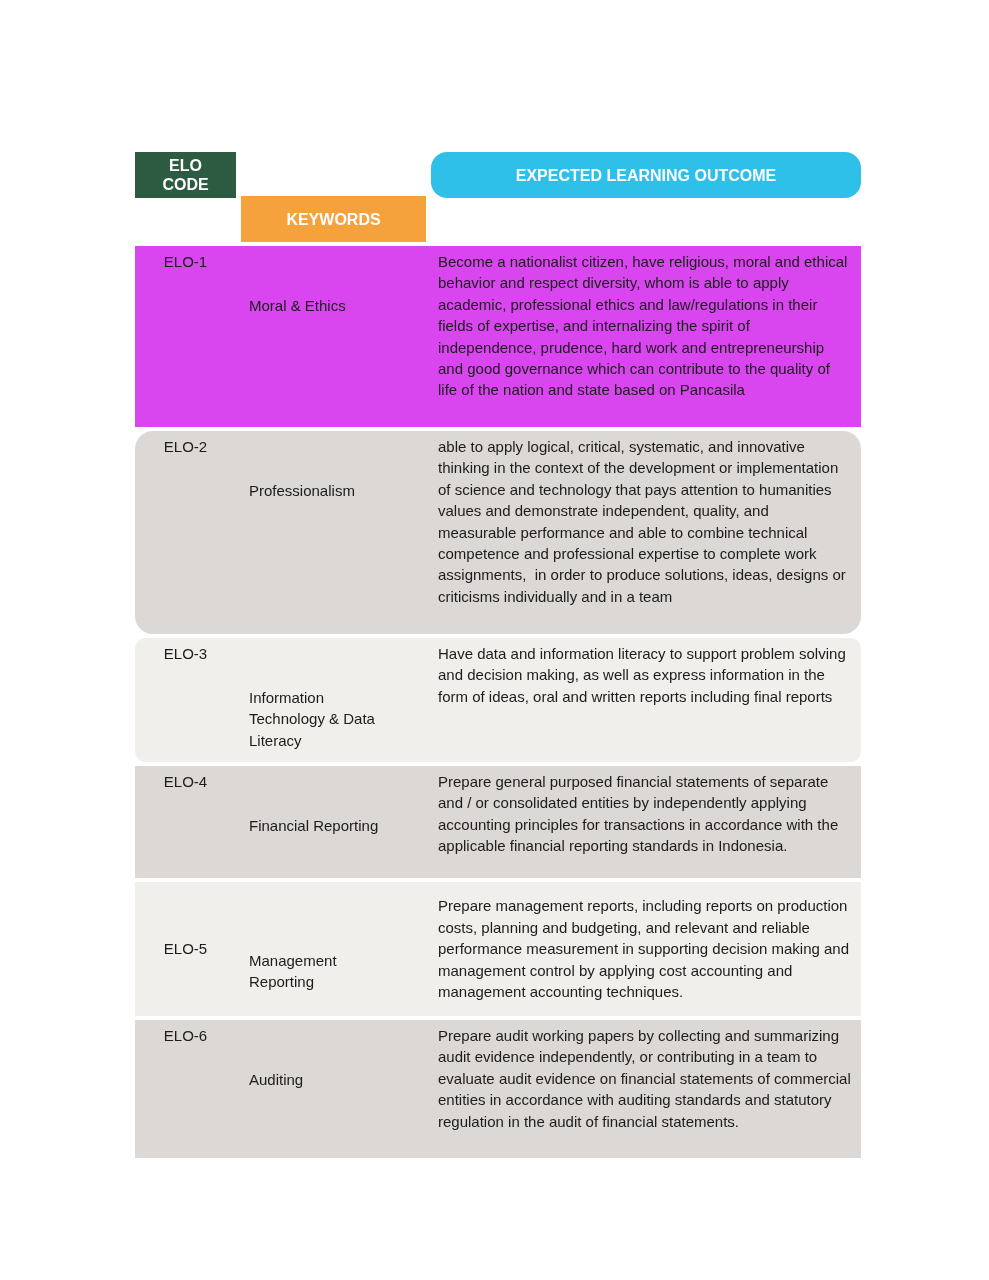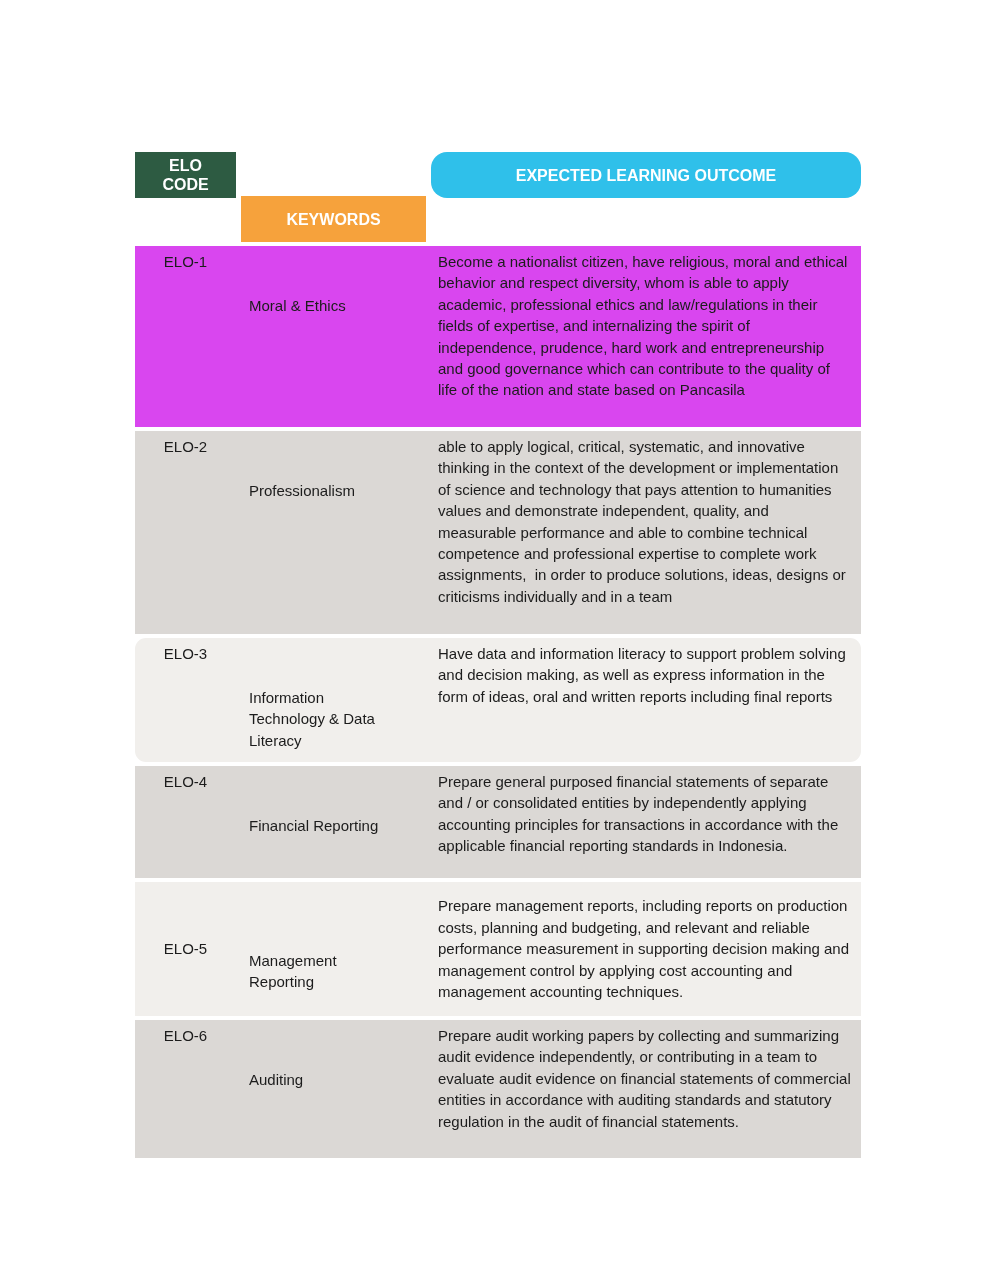--- a/index.html
+++ b/index.html
@@ -54,21 +54,21 @@
   }
   .keywords {
     padding: 5px 40px 5px 8px;
   }
   .outcome {
     padding: 5px 10px 5px 7px;
     white-space: pre-wrap;
   }
   
   .body .row:nth-child(1) { min-height: 181px; }
-  .body .row:nth-child(2) { min-height: 203px; }
+  .body .row:nth-child(2) { min-height: 203px; border-radius: 18px; }
   .body .row:nth-child(3) { min-height: 124px; border-radius: 11px; }
   .body .row:nth-child(4) { min-height: 112px; }
   .body .row:nth-child(5) { min-height: 134px; align-items: center; }
   .body .row:nth-child(6) { min-height: 138px; }
 </style>
 </head>
 <body>
 
 <div class="canvas">
   <div class="elo-table">

